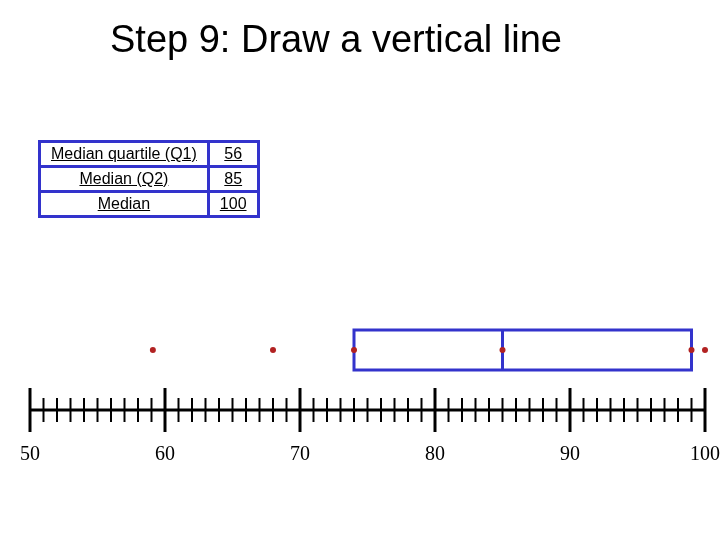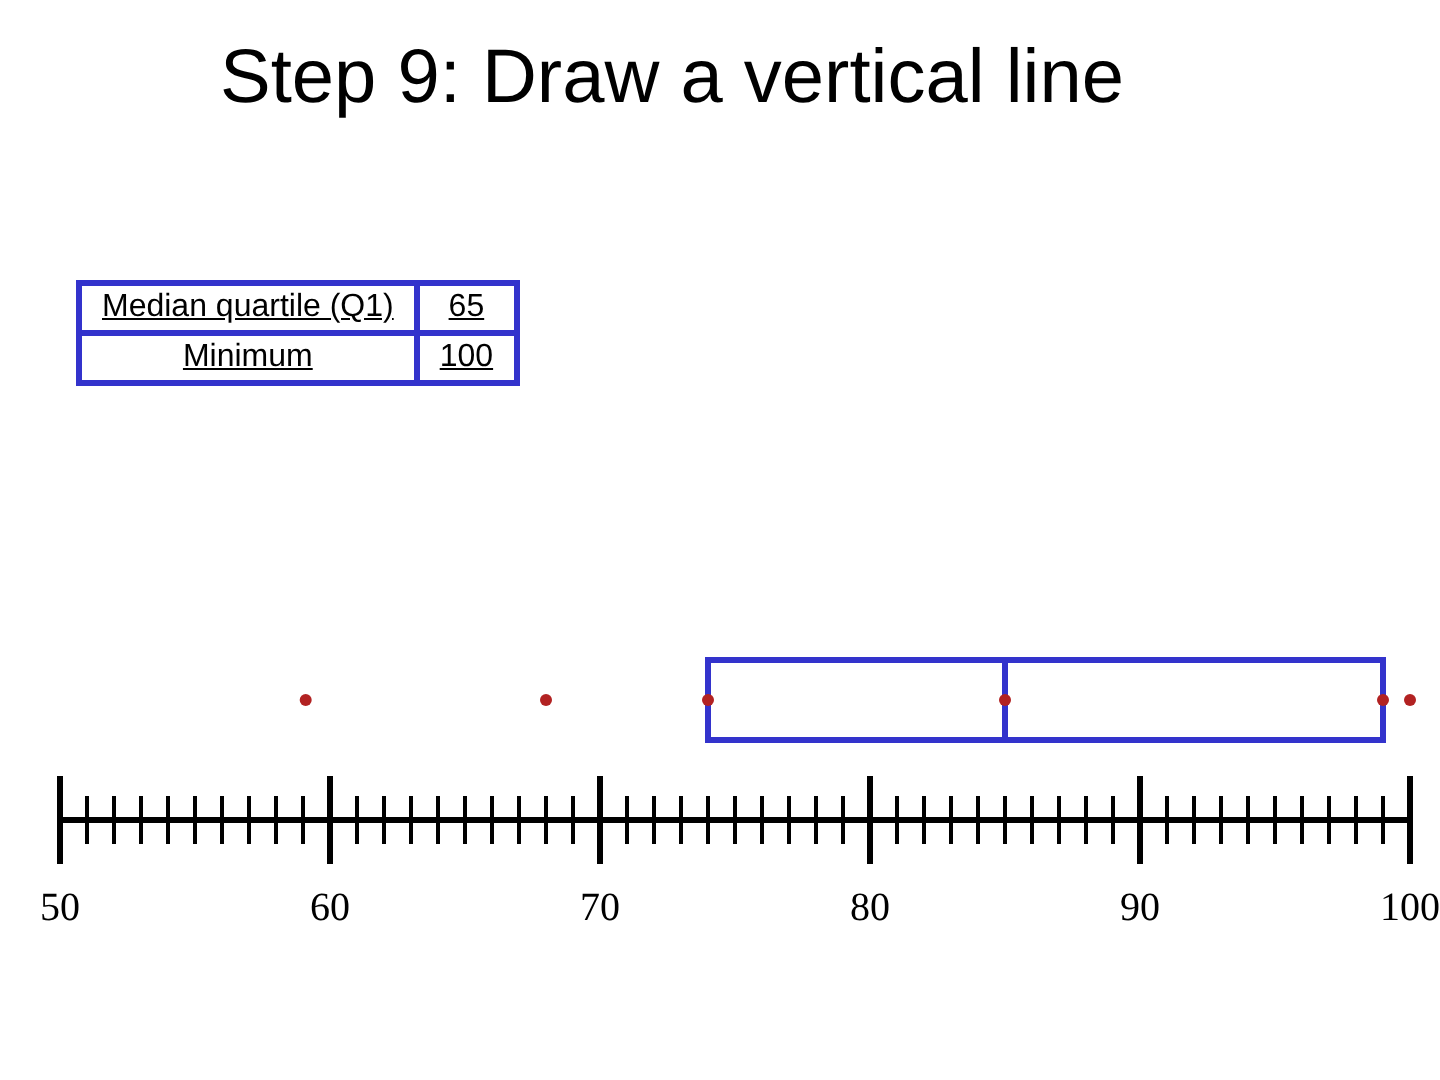--- a/index.html
+++ b/index.html
@@ -54,24 +54,28 @@
 <div class="slide">
 
   <div class="title">
     <span>Step 9:  Draw a vertical line</span><br>
   </div>
 
   <table class="stats-table">
     <tbody>
     <tr>
       <td>Median quartile (Q1)</td>
-      <td>65</td>
+      <td>56</td>
     </tr>
     <tr>
-      <td>Minimum</td>
+      <td>Median (Q2)</td>
+      <td>85</td>
+    </tr>
+    <tr>
+      <td>Median</td>
       <td>100</td>
     </tr>
   </tbody>
     </table>
 
   <svg class="axis-svg" id="axis-svg" viewBox="0 0 720 180">
       <rect x="354" y="20" width="337.5" height="40" fill="none" stroke="#3333cc" stroke-width="3"></rect>
       <line x1="502.49999999999994" y1="20" x2="502.49999999999994" y2="60" stroke="#3333cc" stroke-width="3"></line>
       <circle cx="152.85000000000002" cy="40" r="3" fill="#b22222"></circle>
       <circle cx="273" cy="40" r="3" fill="#b22222"></circle>

